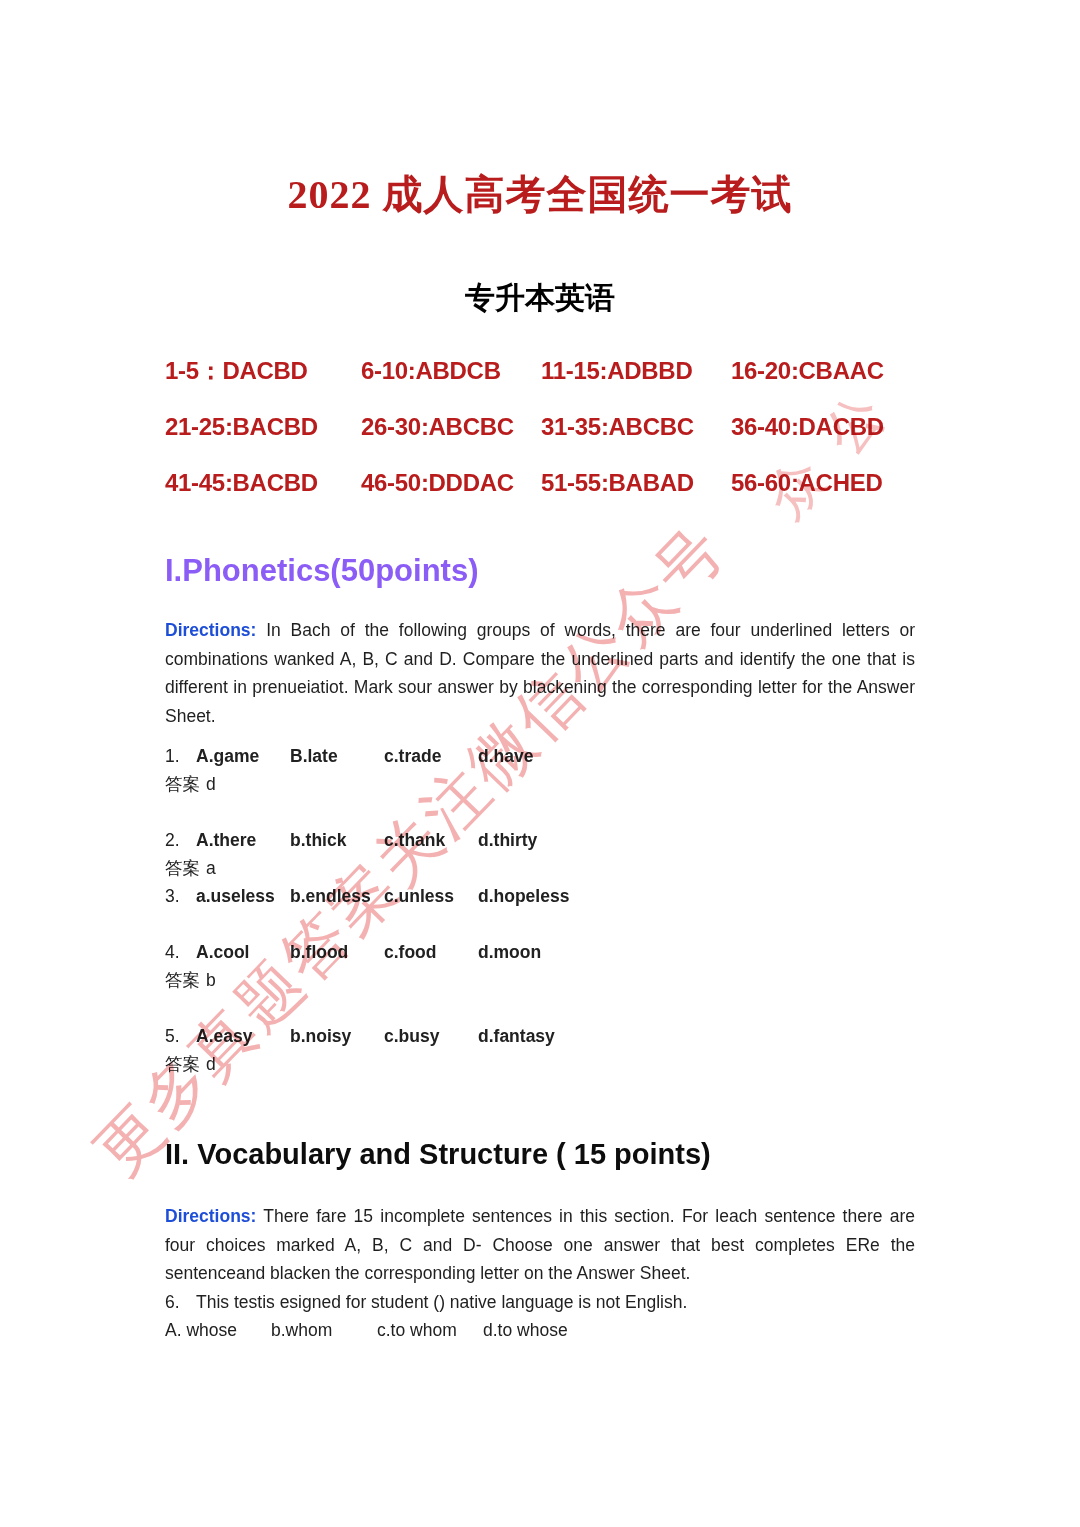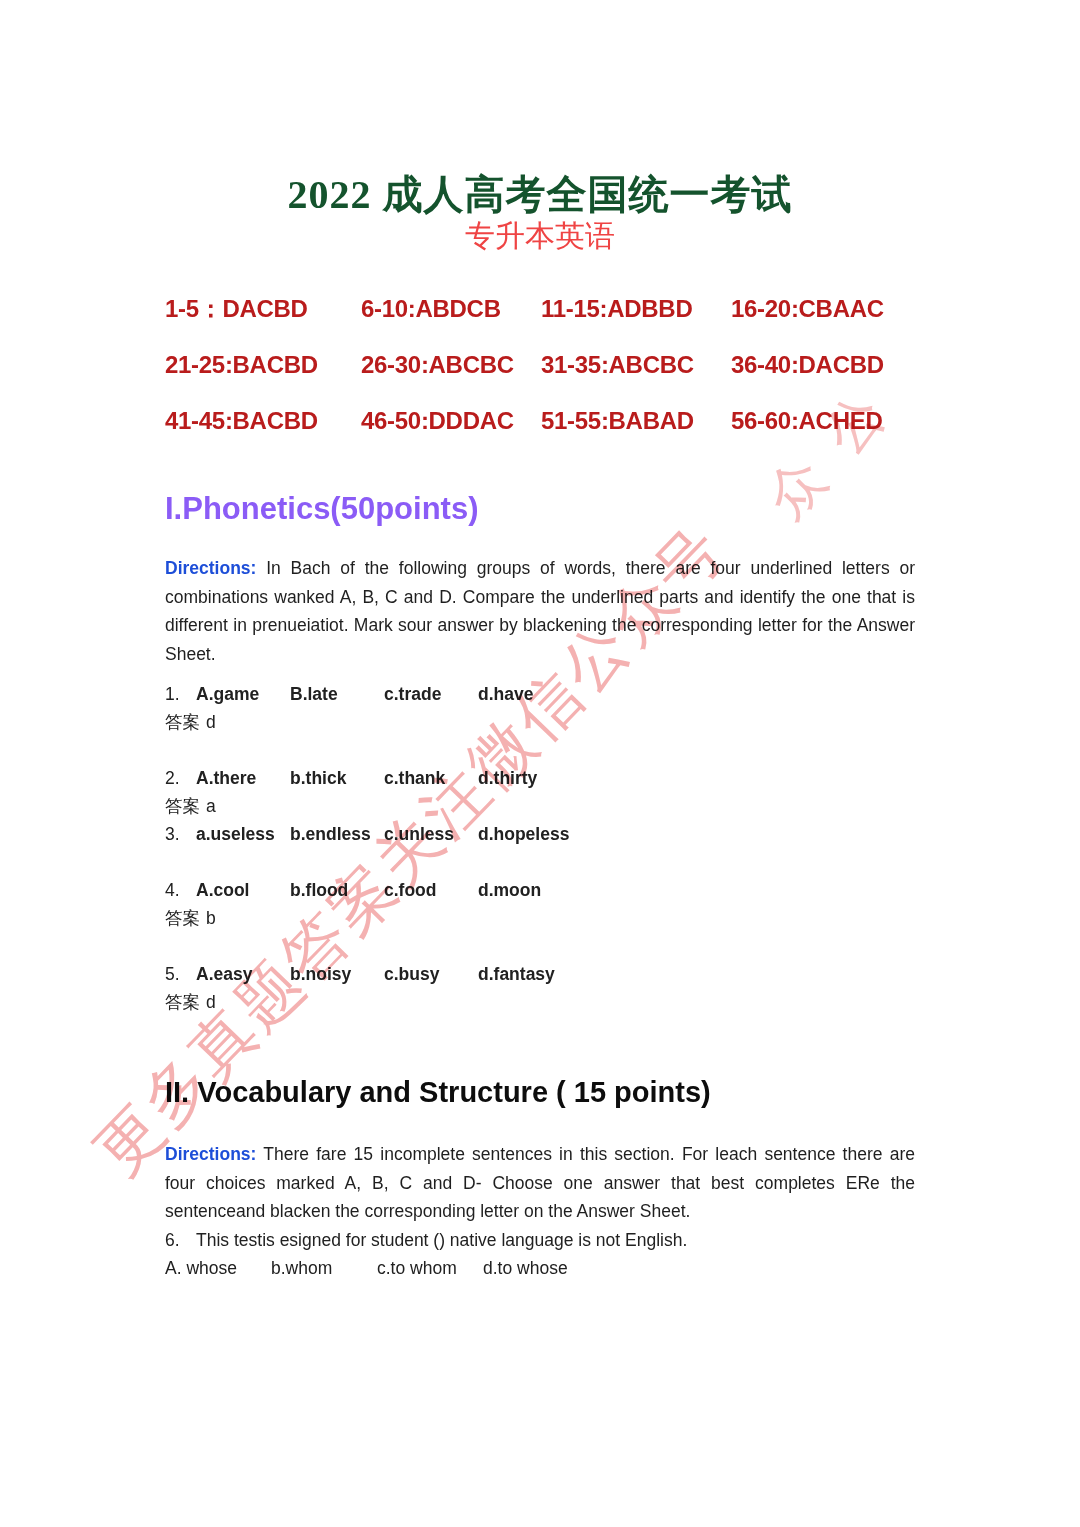--- a/index.html
+++ b/index.html
@@ -11,26 +11,26 @@
     overflow:hidden;
     font-family:"Liberation Sans","DejaVu Sans",sans-serif;
     color:#212121;
   }
   .content{position:absolute;left:165px;top:172px;width:750px;}
 
   .title{
     text-align:center;
     font-family:"Liberation Serif","DejaVu Serif",serif;
     font-weight:700;font-size:40px;line-height:46px;
-    letter-spacing:1px;color:#14532d;
+    letter-spacing:1px;color:#b91c1c;
   }
   .subtitle{
     text-align:center;
-    font-weight:400;font-size:30px;line-height:36px;
-    color:#ef4444;
+    font-weight:700;font-size:30px;line-height:36px;
+    margin-top:62px;color:#000000;
   }
 
   .akrow{
     display:flex;
     font-weight:700;font-size:24px;line-height:26px;
     letter-spacing:-0.3px;color:#b91c1c;
     margin-top:30px;
   }
   .akrow.first{margin-top:42px;}
   .akcell{white-space:nowrap;}

